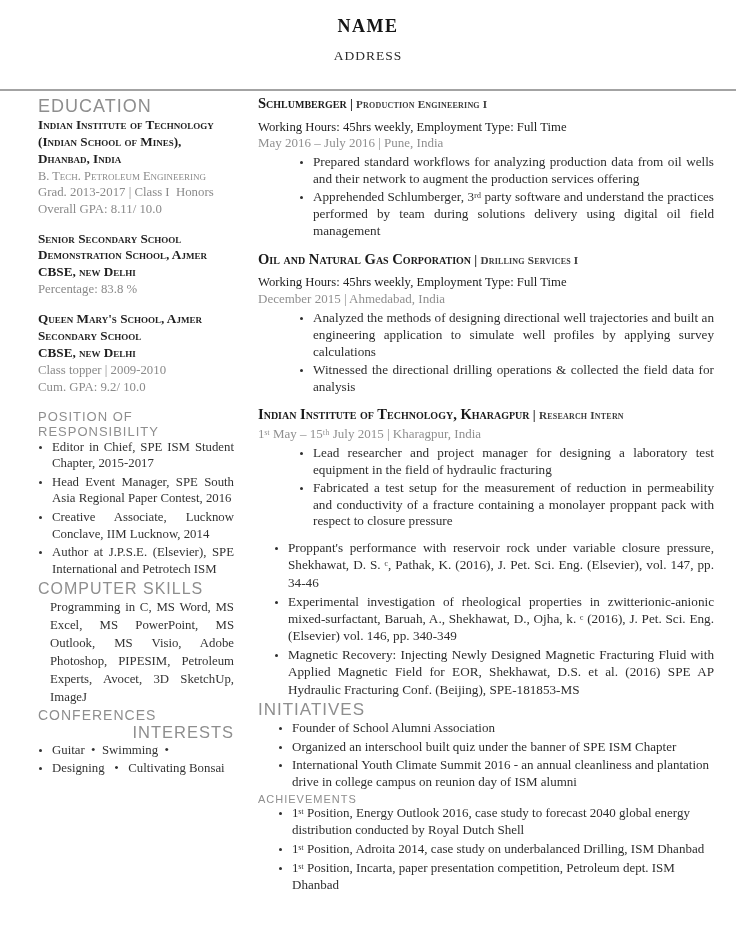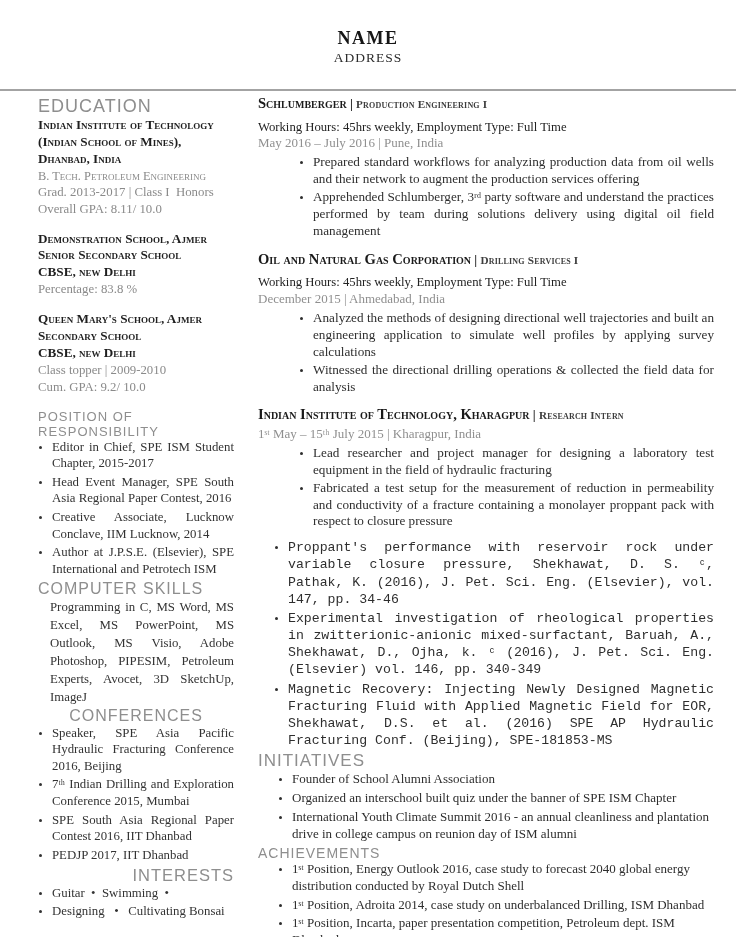--- a/index.html
+++ b/index.html
@@ -2,51 +2,51 @@
 <html><head>
 <meta charset="utf-8">
 <style>
   html,body { margin:0; padding:0; background:#ffffff; }
   .page {
     position:relative; width:736px; height:937px; background:#ffffff;
     font-family:"Liberation Serif","DejaVu Serif",serif; color:#3a3a3a;
     overflow:hidden;
   }
   
-  .header { position:absolute; top:28px; left:0; right:0; text-align:center; }
+  .header { position:absolute; top:16px; left:0; right:0; text-align:center; }
   .header .name {
     font-size:18px; font-weight:bold; color:#151515; letter-spacing:1.5px;
   }
   .header .contact {
     margin-top:8px; font-size:13.5px; color:#2b2b2b; letter-spacing:1px;
   }
   .header .address {
-    margin-top:1px; font-size:13.5px; color:#2b2b2b; letter-spacing:1px;
+    margin-top:11px; font-size:13.5px; color:#2b2b2b; letter-spacing:1px;
   }
   .rule {
     position:absolute; top:89px; left:0; width:736px; height:0;
     border-top:2px solid #a3a3a3;
   }
   
   .col-left  { position:absolute; left:38px;  top:96px; width:196px; }
   .col-right { position:absolute; left:258px; top:93px; width:456px; }
   
   h2.sec {
     font-family:"Liberation Sans","DejaVu Sans",sans-serif;
     font-weight:400; color:#8e8e8e; margin:0; letter-spacing:1px;
   }
   .h-edu  { font-size:18px;  margin:4px 0 14px 0; }
   .h-resp { font-size:13px;  letter-spacing:0.4px; margin:40px 0 10px 0; }
   .h-skil { font-size:16px;  margin:30px 0 10px 0; }
-  .h-conf { font-size:16px;  margin:26px 0 9px 0;text-align:center; }
+  .h-conf { font-size:14px;  margin:26px 0 9px 0; }
   .h-int  { font-size:16.5px; margin:26px 0 7px 0;text-align:right; }
   .h-exp  { font-size:17px;  margin:4px 0 10px 0; }
   .h-pub  { font-size:17px;  margin:26px 0 13px 0; }
   .h-ini  { font-size:17px;  margin:18px 0 13px 0; }
-  .h-ach  { font-size:14px;  margin:20px 0 13px 0; }
+  .h-ach  { font-size:11px;  margin:20px 0 13px 0; }
   
   .edu-entry { margin-bottom:13px; }
   .edu-name div {
     font-variant:small-caps; font-weight:bold; color:#1f1f1f;
     font-size:13.2px; line-height:1.28;
   }
   .edu-degree {
     font-variant:small-caps; color:#8a8a8a; font-size:12.4px; line-height:1.3;
   }
   .edu-details div {
@@ -79,21 +79,21 @@
     font-variant:small-caps; font-weight:bold; color:#3d3d3d; font-size:11.2px;
     letter-spacing:0.2px;
   }
   .job-meta  { margin-top:7px; font-size:12.7px; color:#222222; line-height:1.25; }
   .job-dates { font-size:13px; color:#8f8f8f; line-height:1.3; }
   .job-bullets { padding-left:55px; margin-top:2px; }
   .job-bullets li {
     font-size:13.2px; color:#2e2e2e; text-align:justify; line-height:1.28;
     margin-bottom:1px;
   }
-  .pub-list { padding-left:30px;font-family:Liberation Mono, monospace; }
+  .pub-list { padding-left:30px; }
   .pub-list li {
     font-size:13.2px; color:#2e2e2e; text-align:justify; line-height:1.3;
     margin-bottom:2px;
   }
   .ini-list, .ach-list { padding-left:34px; }
   .ini-list li, .ach-list li {
     font-size:13px; color:#2e2e2e; line-height:1.3; margin-bottom:2px;
   }
 </style>
 </head>
@@ -118,22 +118,22 @@
           </div>
         <div class="edu-degree">B. Tech. Petroleum Engineering</div>
         <div class="edu-details">
             <div>Grad. 2013-2017 | Class I  Honors</div>
             <div>Overall GPA: 8.11/ 10.0</div>
           </div>
       </div>
 
       <div class="edu-entry">
         <div class="edu-name">
+            <div>Senior Secondary School</div>
             <div>Demonstration School, Ajmer</div>
-            <div>Senior Secondary School</div>
             <div>CBSE, new Delhi</div>
           </div>
         <div class="edu-details">
             <div>Percentage: 83.8 %</div>
           </div>
       </div>
 
       <div class="edu-entry">
         <div class="edu-name">
             <div>Queen Mary's School, Ajmer</div>
@@ -157,26 +157,20 @@
         </ul>
     </section>
 
     <section>
       <h2 class="sec h-skil">COMPUTER SKILLS</h2>
       <p class="skills-text">Programming in C, MS Word, MS Excel, MS PowerPoint, MS Outlook, MS Visio, Adobe Photoshop, PIPESIM, Petroleum Experts, Avocet, 3D SketchUp, ImageJ</p>
     </section>
 
     <section>
       <h2 class="sec h-conf">CONFERENCES</h2>
-      <ul class="left-list">
-          <li>Speaker, SPE Asia Pacific Hydraulic Fracturing Conference 2016, Beijing</li>
-          <li>7ᵗʰ Indian Drilling and Exploration Conference 2015, Mumbai</li>
-          <li>SPE South Asia Regional Paper Contest 2016, IIT Dhanbad</li>
-          <li>PEDJP 2017, IIT Dhanbad</li>
-        </ul>
     </section>
 
     <section>
       <h2 class="sec h-int">INTERESTS</h2>
       <ul class="interest-list">
           <li>Guitar  •  Swimming  •</li>
           <li>Designing   •   Cultivating Bonsai</li>
         </ul>
     </section>
 

